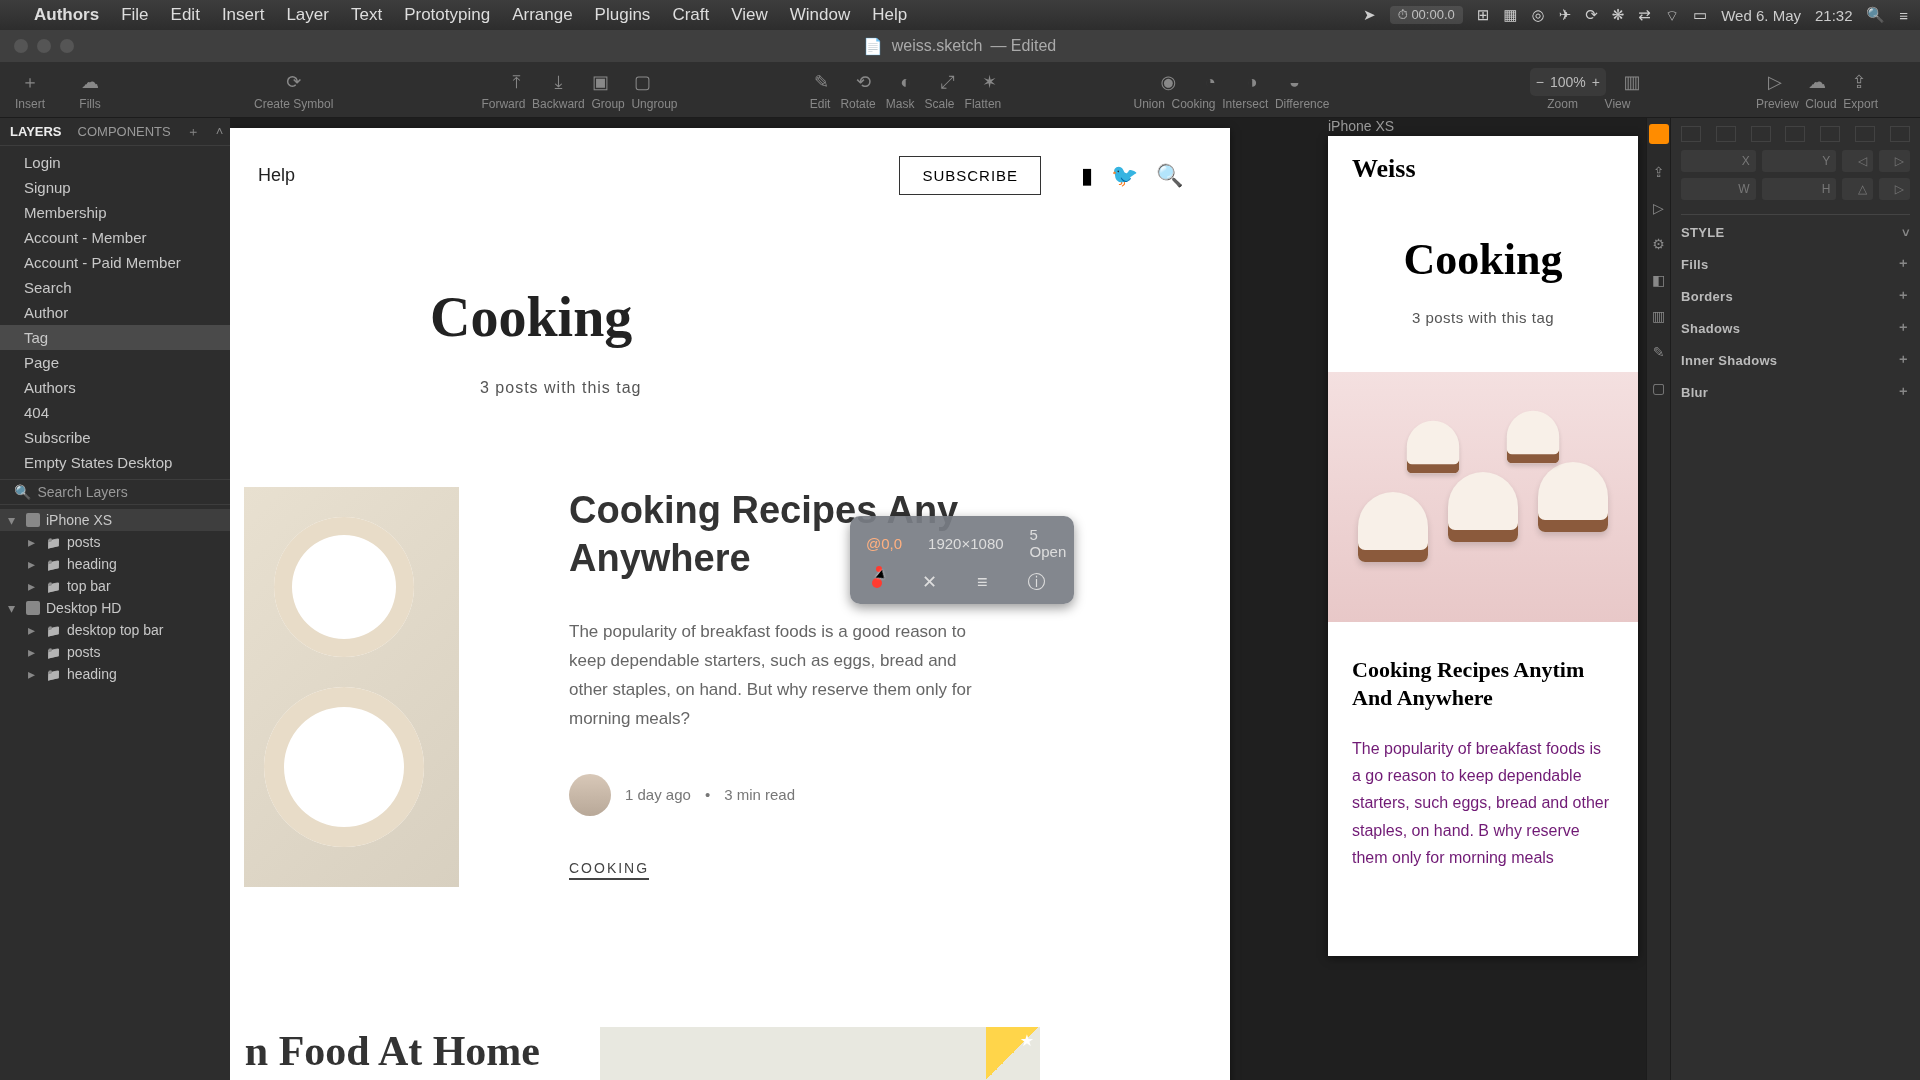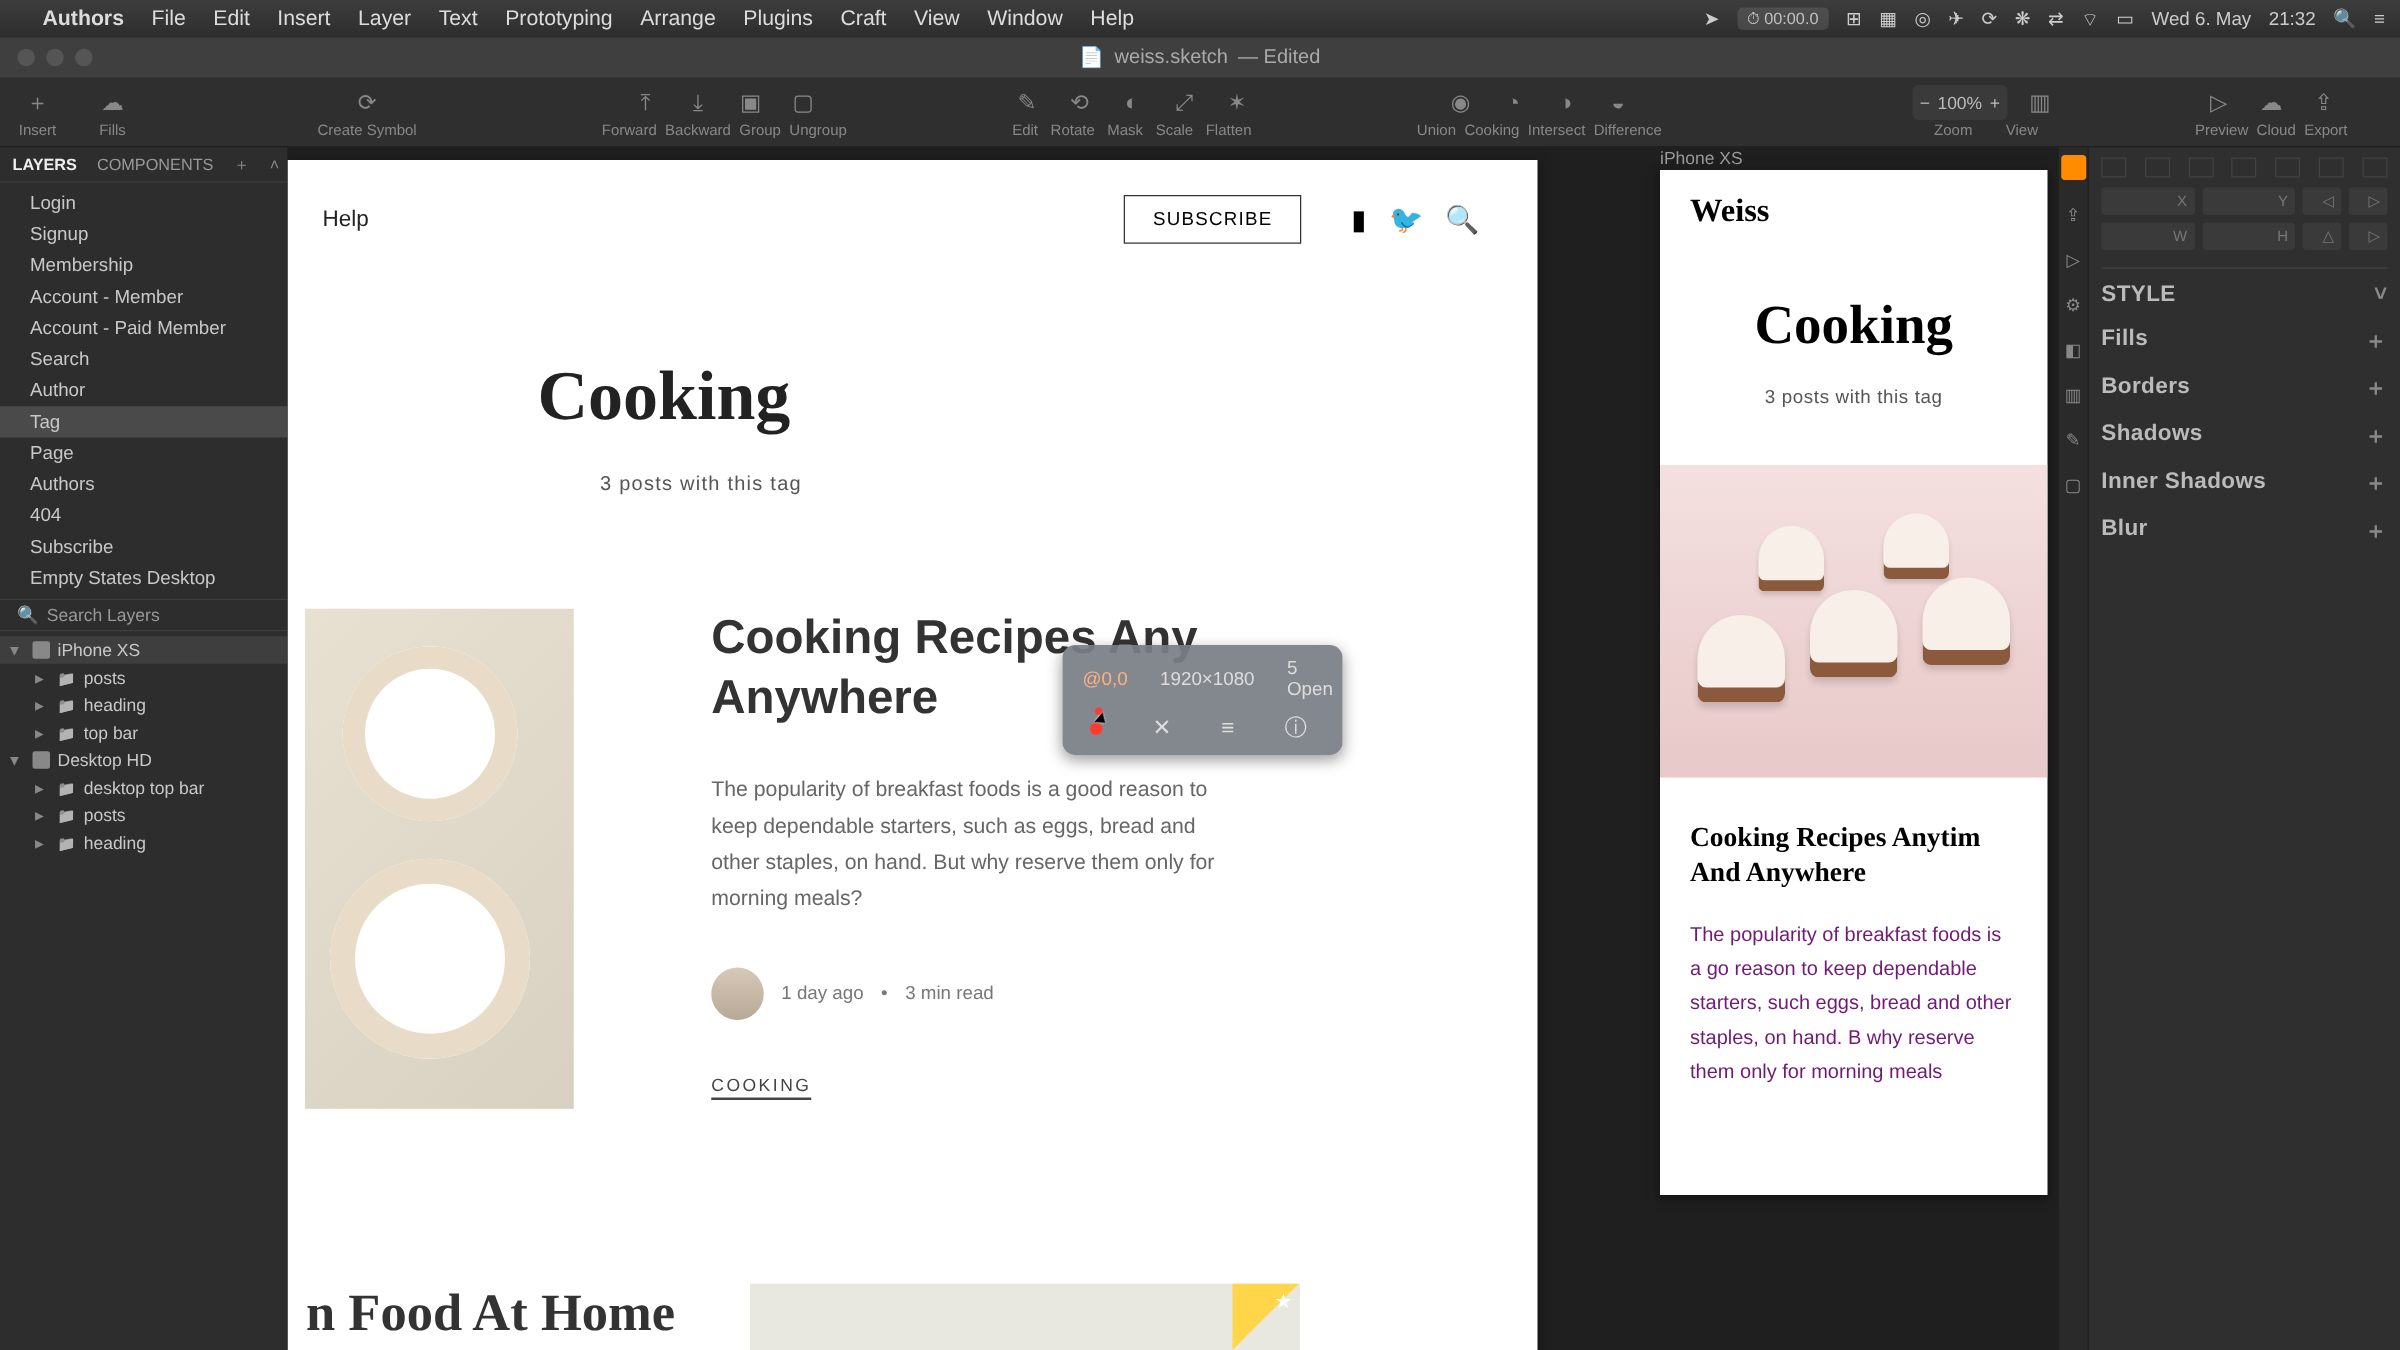--- a/index.html
+++ b/index.html
@@ -86,21 +86,21 @@
 
     
     .rightcol { width:24px; background:#2a2a2a; border-left:1px solid #1c1c1c; display:flex; flex-direction:column; align-items:center; padding-top:6px; gap:20px; color:#888; font-size:14px; }
     .rc-active { width:20px; height:20px; background:#ff8c00; border-radius:3px; }
 
     .inspector { width:250px; background:#2f2f2f; color:#bbb; font-size:14px; border-left:1px solid #1c1c1c; padding:8px 10px; }
     .align-row { display:flex; justify-content:space-between; margin-bottom:8px; }
     .align-row span { width:20px; height:16px; border:1px solid #555; opacity:.5; }
     .sz-row { display:flex; gap:6px; margin-bottom:6px; }
     .sz-box { flex:1; height:22px; background:#3a3a3a; border-radius:3px; display:flex; align-items:center; justify-content:flex-end; padding:0 6px; font-size:12px; color:#777; }
-    .section-h { display:flex; justify-content:space-between; align-items:flex-start; margin:14px 0 4px; font-weight:600; font-size:18px; letter-spacing:.3px; }
+    .section-h { display:flex; justify-content:space-between; align-items:flex-end; margin:14px 0 4px; font-weight:600; font-size:13px; letter-spacing:.3px; }
     .section-h.top { border-top:1px solid #444; padding-top:10px; }
     .plus-mini { color:#888; }
     .chev-mini { color:#888; }
 
     
     .shot-panel { position:absolute; background:rgba(120,125,132,.92); border-radius:10px; padding:10px 16px; color:#ddd; font-size:15px; display:flex; flex-direction:column; gap:10px; box-shadow:0 4px 12px rgba(0,0,0,.4); }
     .shot-top { display:flex; gap:26px; align-items:center; }
     .shot-top .o { color:#ffb080; }
     .shot-bot { display:flex; gap:40px; align-items:center; font-size:18px; padding:0 6px; }
     .rec-dot { width:10px; height:10px; background:#ff3b30; border-radius:50%; display:inline-block; }

